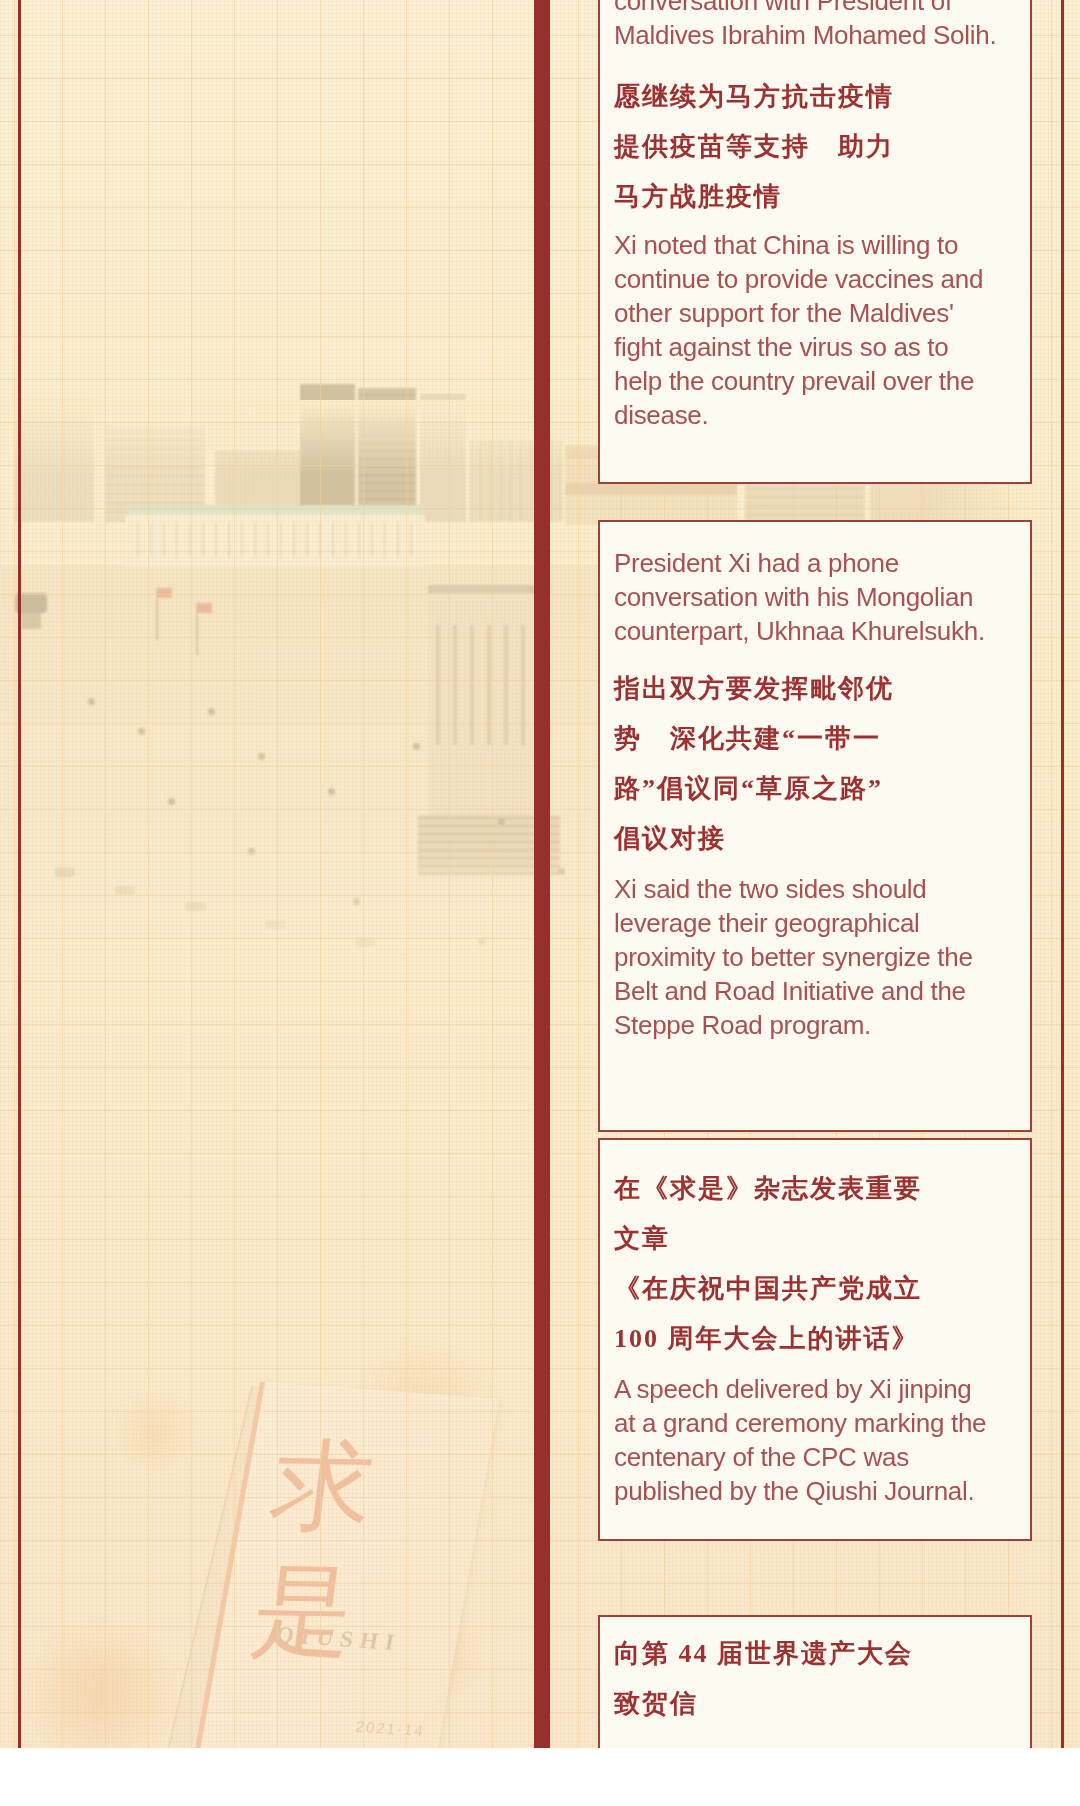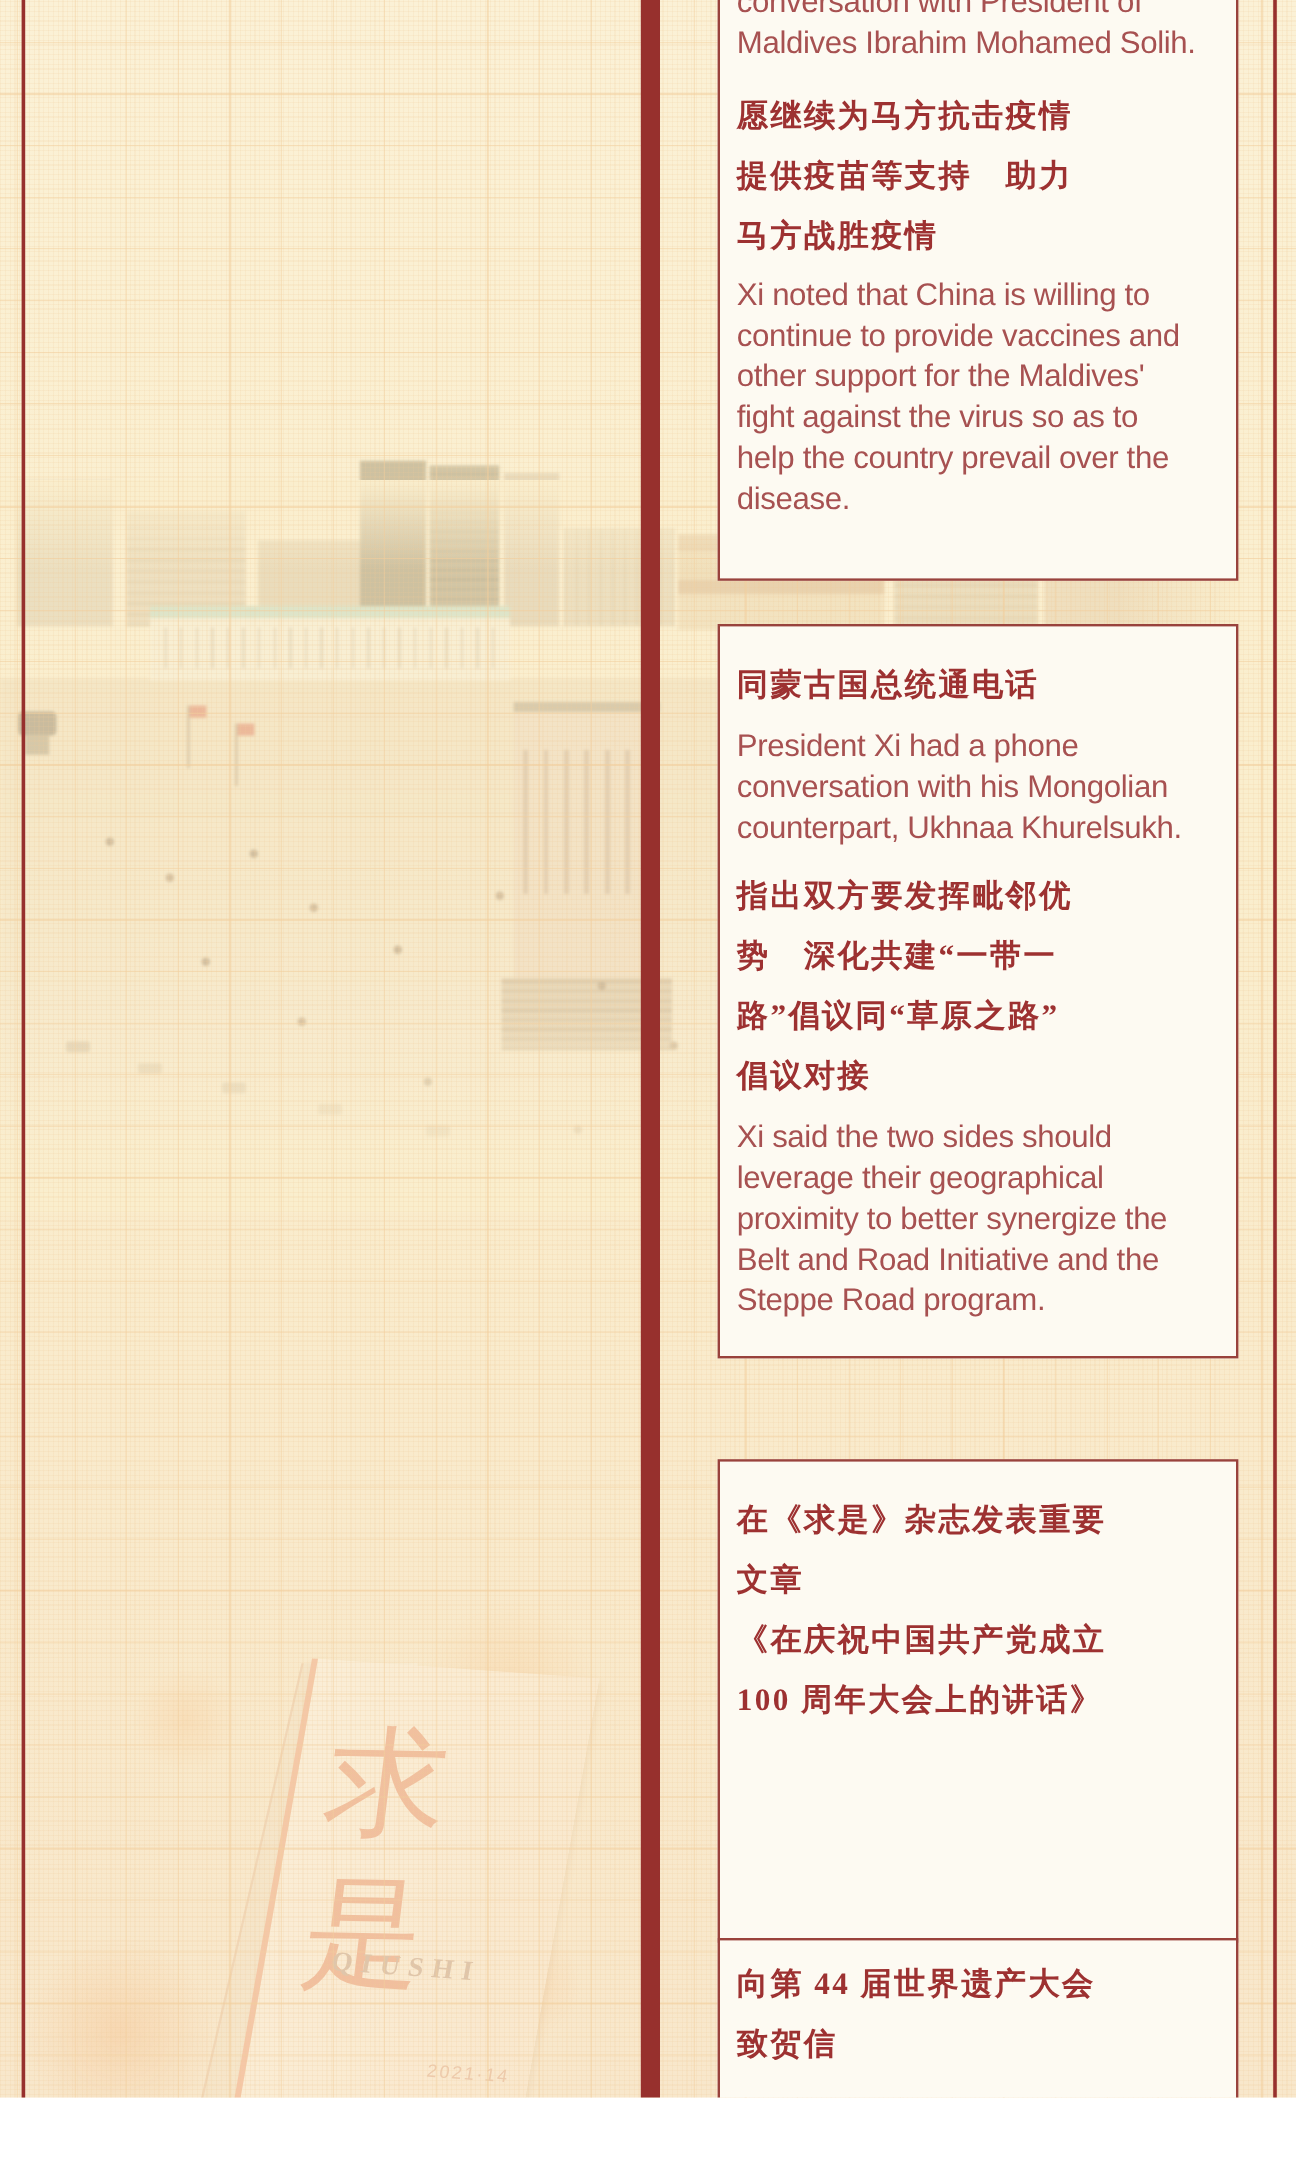--- a/index.html
+++ b/index.html
@@ -91,21 +91,21 @@
   .rule{position:absolute;top:0;width:3px;height:1806px;background:var(--spine);}
   .rule-left{left:18px;}
   .rule-right{left:1061px;}
   .spine{position:absolute;left:534px;top:0;width:16px;height:1806px;background:var(--spine);}
   
   .card{position:absolute;left:598px;width:434px;box-sizing:border-box;
       background:var(--card-bg);border:2px solid var(--card-border);
       padding:24px 12px 0 14px;}
   .card-1{top:-66px;height:550px;padding-top:48px;}
   .card-2{top:520px;height:612px;}
-  .card-3{top:1216px;height:403px;}
+  .card-3{top:1138px;height:403px;}
   .card-4{top:1615px;height:420px;padding-top:12px;}
   .cn{margin:16px 0 8px;font-family:"Liberation Serif","DejaVu Serif",serif;font-weight:bold;
       font-size:26px;line-height:50px;letter-spacing:2px;color:var(--headline-red);white-space:nowrap;}
   .card .cn:first-child{margin-top:0;}
   .card-1 .cn{margin-top:20px;margin-bottom:6px;}
   .en{margin:0 0 0;font-size:26px;line-height:34px;letter-spacing:-0.3px;
       color:var(--body-red);white-space:nowrap;}
   .en.intro{margin:0;}
 </style>
 </head>
@@ -155,27 +155,27 @@
   <div class="rule rule-right"></div>
   <div class="spine"></div>
 
   <section class="card card-1">
     <p class="en intro">conversation with President of<br>Maldives Ibrahim Mohamed Solih.</p>
     <h2 class="cn">愿继续为马方抗击疫情<br>提供疫苗等支持　助力<br>马方战胜疫情</h2>
     <p class="en">Xi noted that China is willing to<br>continue to provide vaccines and<br>other support for the Maldives'<br>fight against the virus so as to<br>help the country prevail over the<br>disease.</p>
   </section>
 
   <section class="card card-2">
-    <h2 class="cn">同蒙古国总统通电话</h2>
     <p class="en">President Xi had a phone<br>conversation with his Mongolian<br>counterpart, Ukhnaa Khurelsukh.</p>
     <h2 class="cn">指出双方要发挥毗邻优<br>势　深化共建“一带一<br>路”倡议同“草原之路”<br>倡议对接</h2>
     <p class="en">Xi said the two sides should<br>leverage their geographical<br>proximity to better synergize the<br>Belt and Road Initiative and the<br>Steppe Road program.</p>
   </section>
 
   <section class="card card-3">
     <h2 class="cn">在《求是》杂志发表重要<br>文章<br>《在庆祝中国共产党成立<br>100 周年大会上的讲话》</h2>
+    <p class="en">A speech delivered by Xi jinping<br>at a grand ceremony marking the<br>centenary of the CPC was<br>published by the Qiushi Journal.</p>
   </section>
 
   <section class="card card-4">
     <h2 class="cn">向第 44 届世界遗产大会<br>致贺信</h2>
   </section>
 
 </div>
 
 </body></html>

